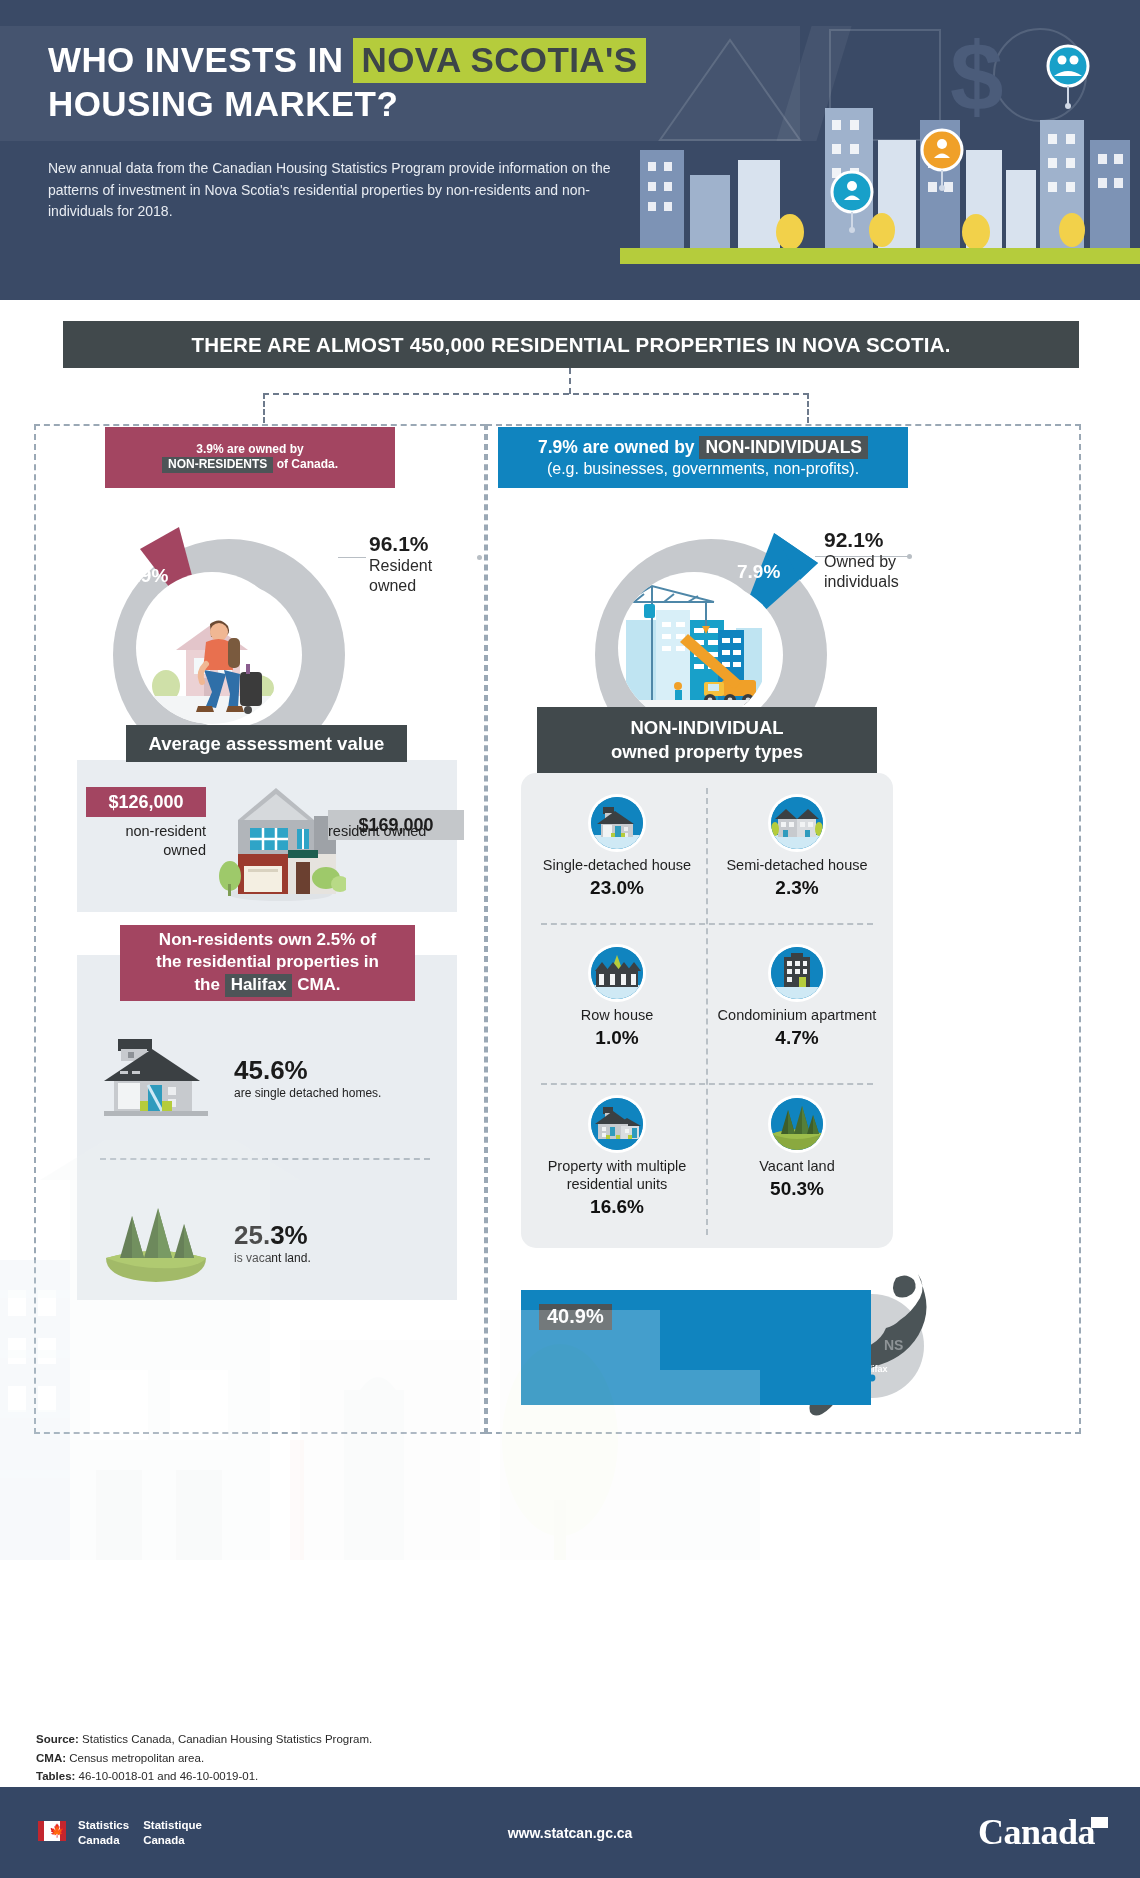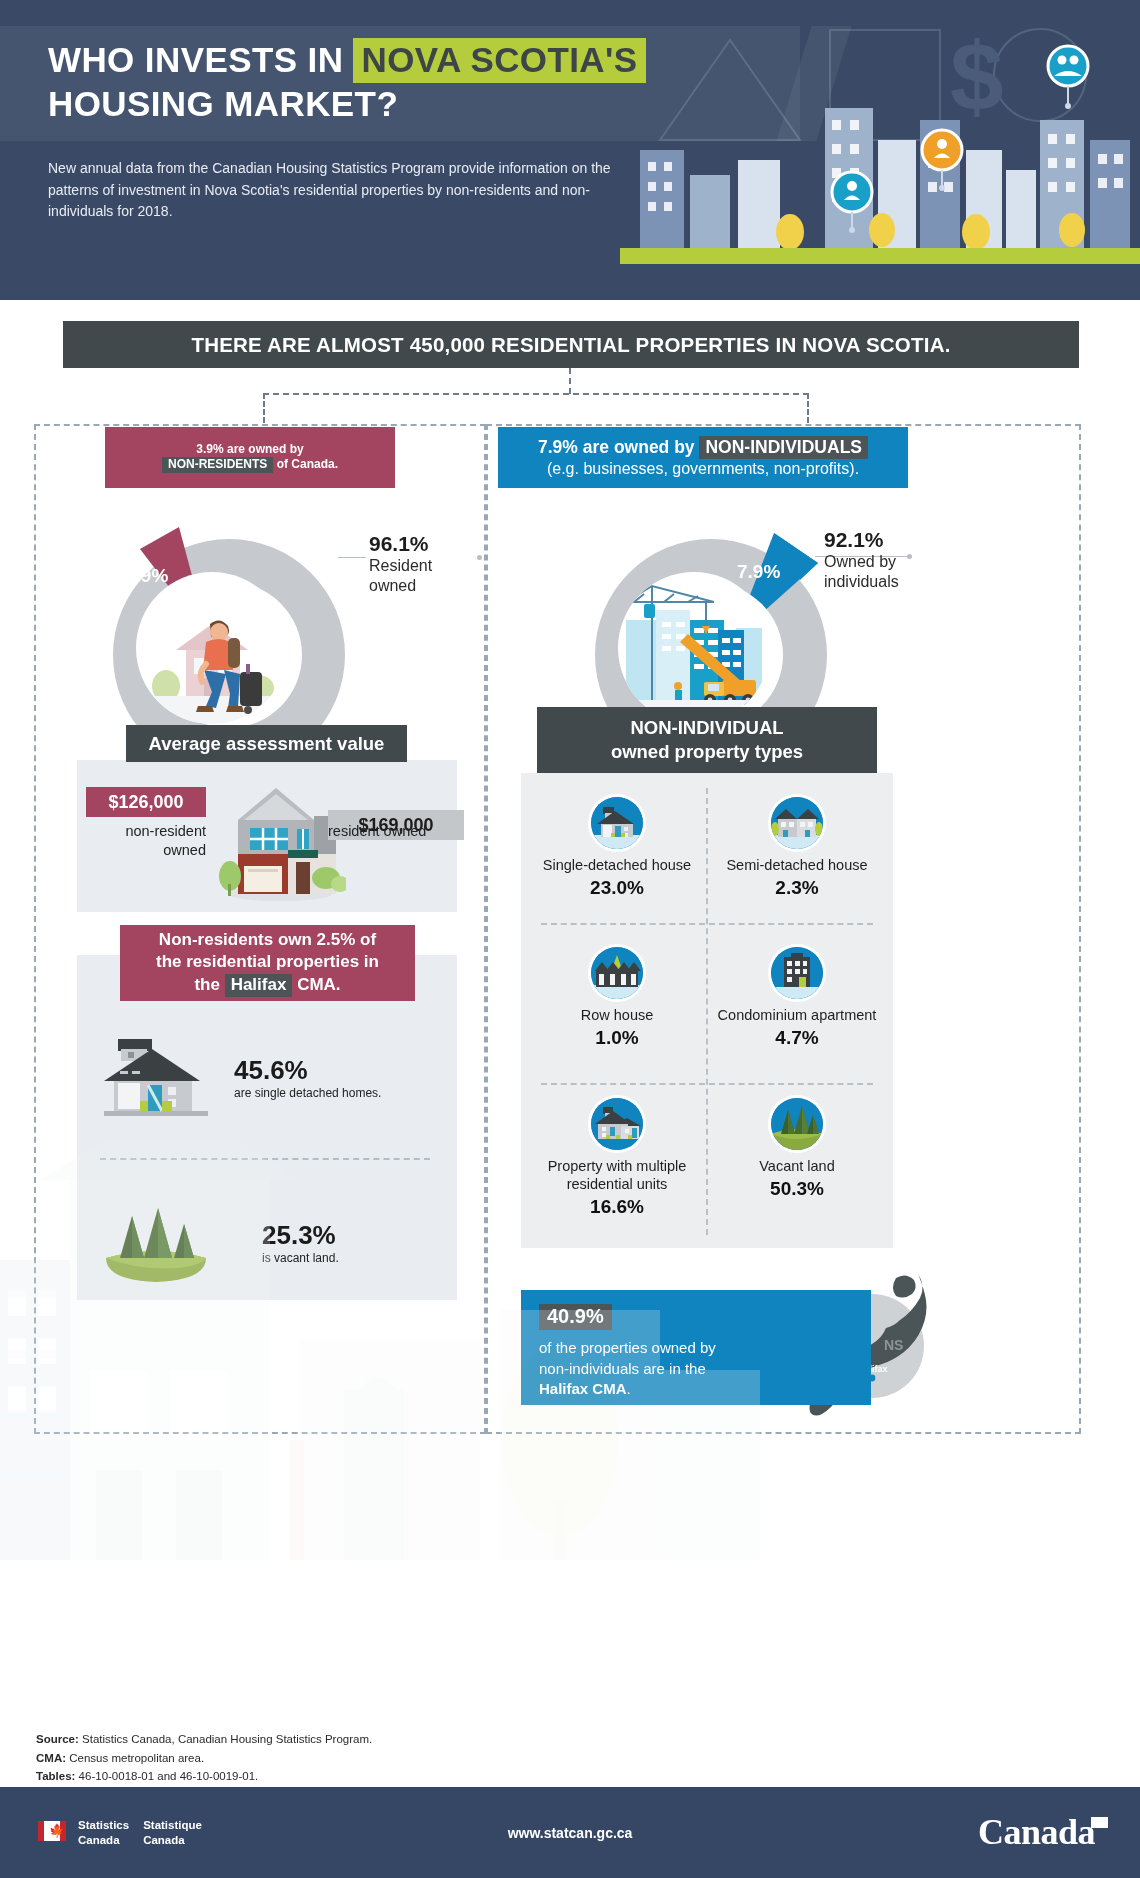--- a/index.html
+++ b/index.html
@@ -159,21 +159,21 @@
     background: #e9edf1;
   }
   .hfx-title {
     position: absolute; left: 120px; top: 925px; width: 295px; height: 76px;
     background: #a34561; color: #fff; font-weight: bold; font-size: 17px;
     display:flex; align-items:center; justify-content:center; text-align:center;
     line-height: 1.3; padding: 0 10px;
   }
   .hfx-row { position: absolute; display: flex; align-items: center; }
   .hfx-row-1 { left: 96px; top: 1035px; }
-  .hfx-row-2 { left: 96px; top: 1200px; gap: 28px; }
+  .hfx-row-2 { left: 96px; top: 1200px; }
   .hfx-figure { font-size: 26px; font-weight: bold; color: #1b1b1b; }
   .hfx-text { font-size: 12px; color: #222; line-height: 1.3; }
   .hfx-divider {
     position:absolute; left: 100px; top: 1158px; width: 330px; height:0;
     border-top: 2px dashed #b3bcc4;
   }
 
   
   .pt-title {
     position:absolute; left: 537px; top: 707px; width: 340px; height: 66px;
@@ -181,20 +181,21 @@
     display:flex; flex-direction:column; align-items:center; justify-content:center;
     line-height:1.28; text-align:center;
   }
   .pt-grid {
     position:absolute; left: 521px; top: 773px; width: 372px; height: 475px;
     background: #eceef0;
     display: grid;
     grid-template-columns: 1fr 1fr;
     grid-template-rows: 1fr 1fr 1fr;
     padding: 14px 6px 10px 6px;
+    border-radius: 15px;
   }
   .pt-cell {
     display:flex; flex-direction:column; align-items:center; justify-content:flex-start;
     padding: 10px 6px; position: relative; text-align:center;
   }
   .pt-cell .pt-label { font-size: 14.5px; color: #1f1f1f; line-height:1.25; margin-top: 7px; }
   .pt-cell .pt-pct { font-size: 19px; font-weight: bold; color: #111; margin-top: 3px; }
   .pt-icon {
     width: 52px; height: 52px; border-radius: 50%;
     background: #1084bf; position: relative; overflow: hidden;
@@ -772,25 +773,20 @@
            q4 6 12 2 q10 -6 16 -16 q8 -12 18 -20 q12 -10 26 -14
            q12 -4 22 -12 q12 -10 18 -24 q6 -14 4 -28 q-2 -12 -8 -26 z" fill="#4b5457"></path>
   <path d="M96 10 q10 -6 18 2 q4 8 -2 14 q-8 6 -16 2 q-6 -8 0 -18 z" fill="#4b5457"></path>
   <text x="84" y="82" font-family="Liberation Sans, sans-serif" font-size="14" font-weight="bold" fill="#8e9497">NS</text>
   <text x="58" y="104" font-family="Liberation Sans, sans-serif" font-size="9" font-weight="bold" fill="#ffffff">Halifax</text>
   <circle cx="72" cy="110" r="3.4" fill="#1084bf"></circle>
 </svg>
 
 <div class="cma-box">
   <span class="cma-pct">40.9%</span>
-  <div class="cma-text">
-    <span>of the properties owned by</span><br>
-    <span>non-individuals are in the</span><br>
-    <b>Halifax CMA</b><span>.</span>
-  </div>
 </div>
 
 <svg class="bg-city" viewBox="0 0 760 440">
   <g opacity="0.45">
     <rect x="0" y="120" width="70" height="300" fill="#dbe7ee"></rect>
     <rect x="8" y="150" width="18" height="26" fill="#ffffff"></rect>
     <rect x="38" y="150" width="18" height="26" fill="#ffffff"></rect>
     <rect x="8" y="198" width="18" height="26" fill="#ffffff"></rect>
     <rect x="38" y="198" width="18" height="26" fill="#ffffff"></rect>
     <rect x="8" y="246" width="18" height="26" fill="#ffffff"></rect>

